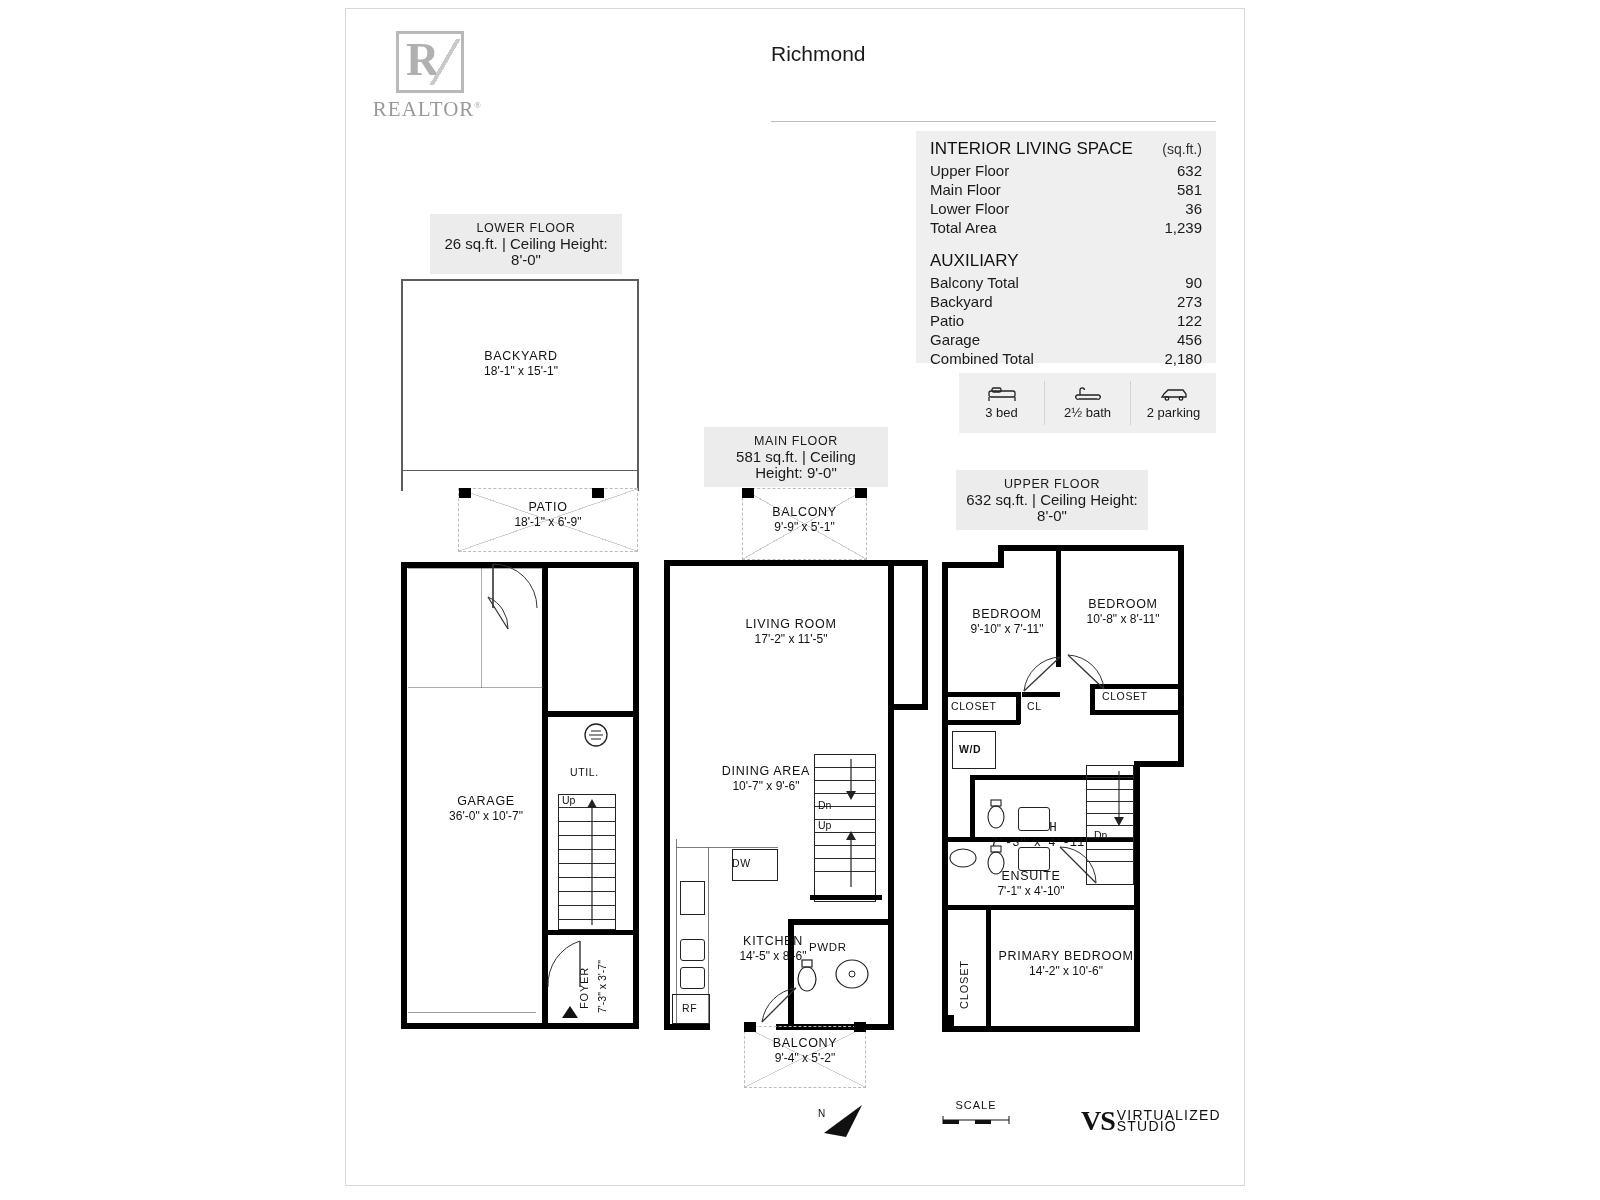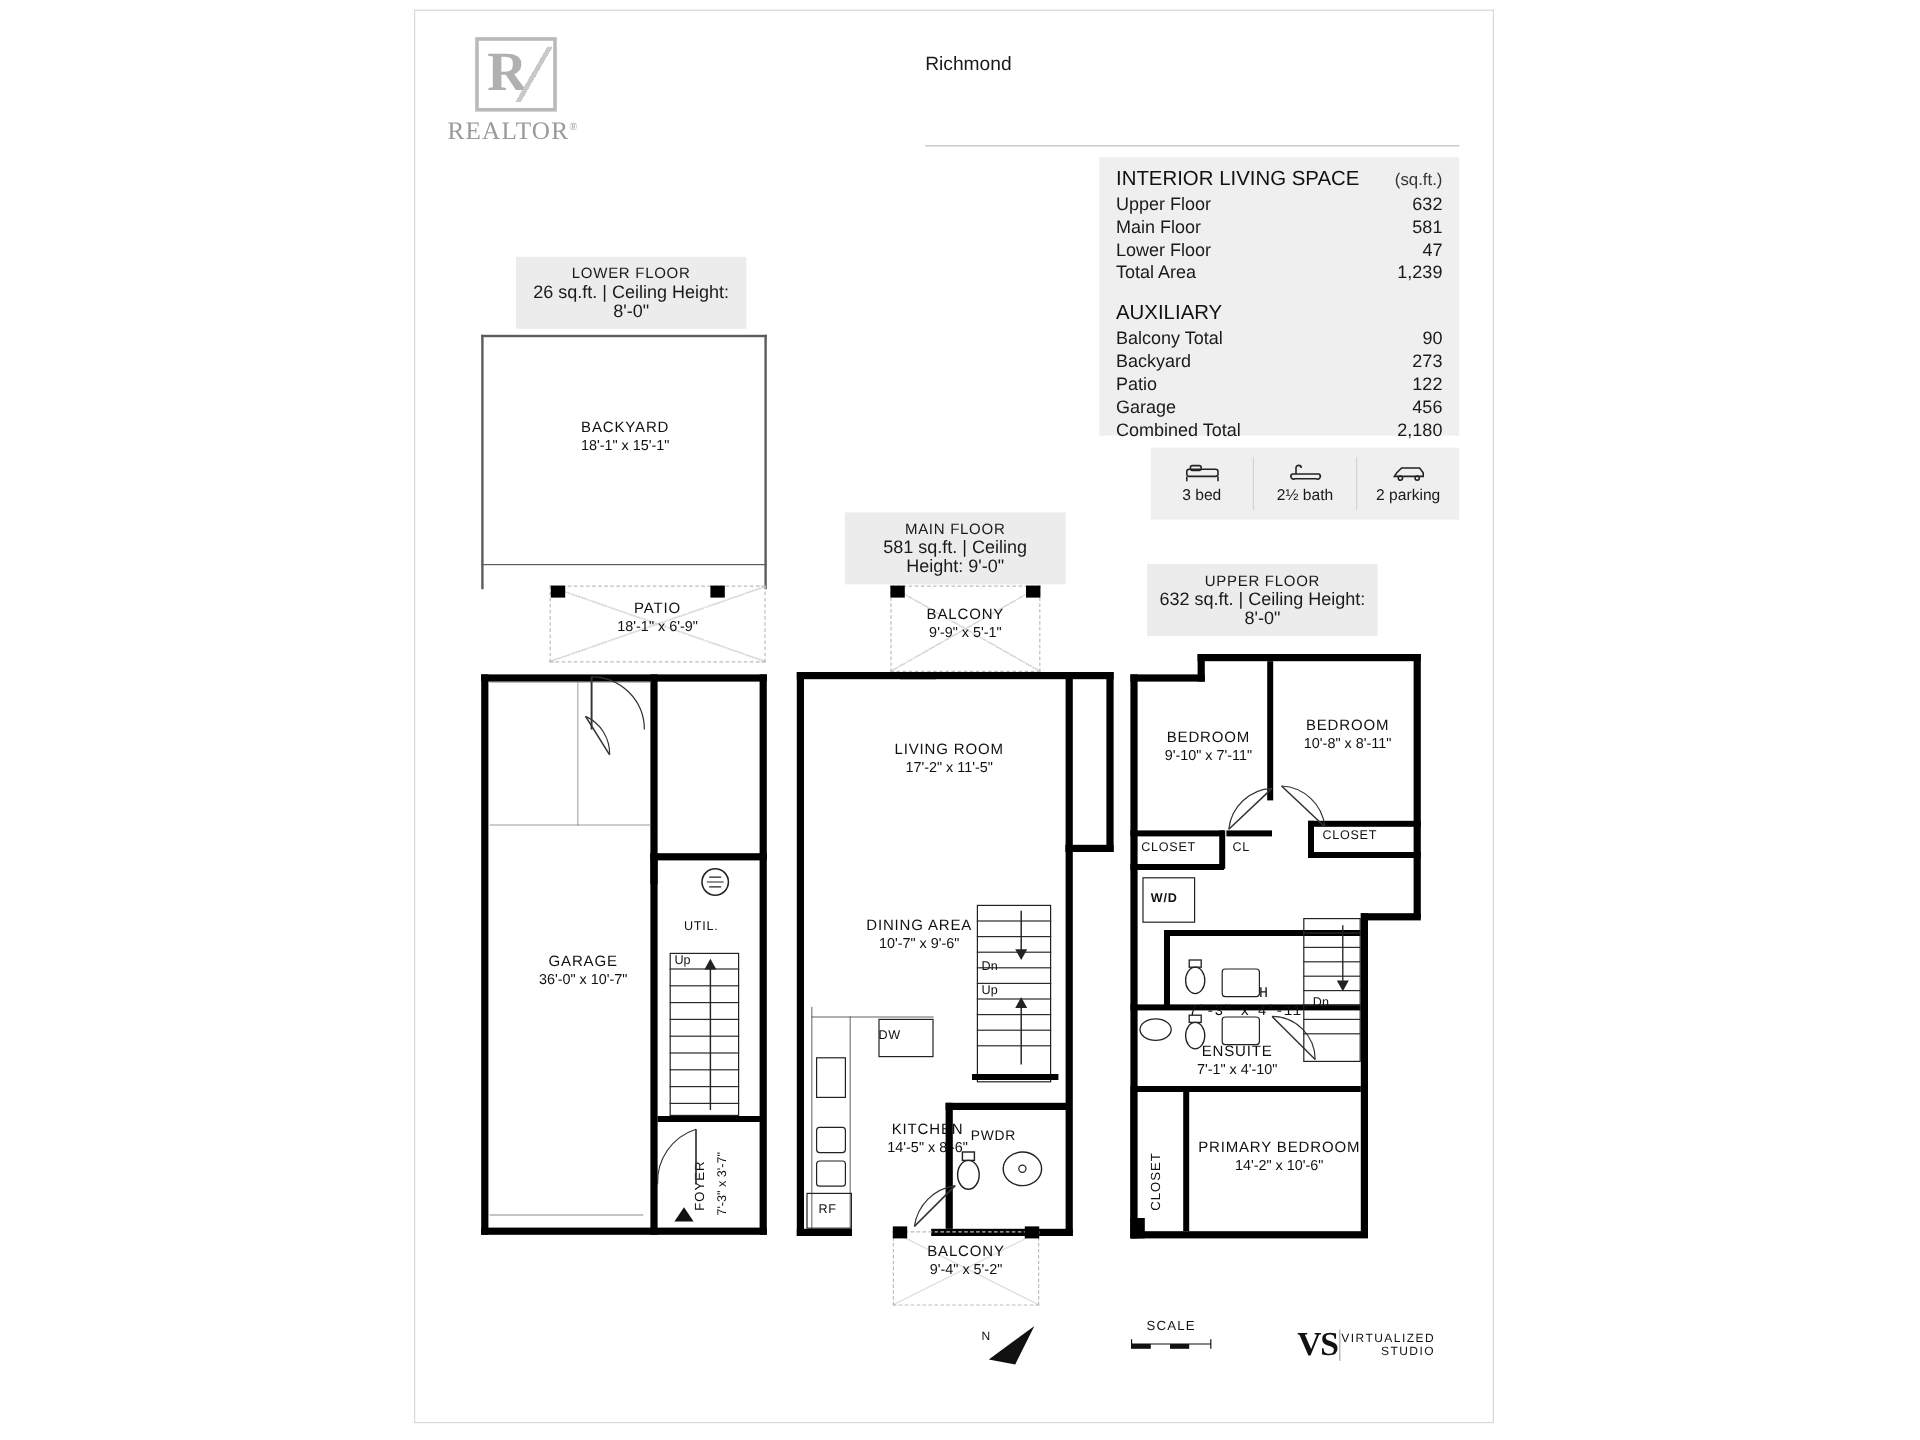--- a/index.html
+++ b/index.html
@@ -10,21 +10,21 @@
   
   .realtor-logo{position:absolute;left:24px;top:18px;width:110px;height:100px;}
   .realtor-box{position:absolute;left:26px;top:4px;width:68px;height:62px;border:3px solid #b9b9b9;box-sizing:border-box;}
   .realtor-r{position:absolute;left:36px;top:10px;font-size:46px;line-height:46px;color:#b0b0b0;font-family:"Liberation Serif",serif;font-weight:700;}
   .realtor-slash{position:absolute;left:60px;top:12px;width:30px;height:46px;background:linear-gradient(120deg,transparent 46%,#c9c9c9 46%,#c9c9c9 54%,transparent 54%);}
   .realtor-word{position:absolute;left:0px;top:70px;width:115px;text-align:center;font-size:21px;letter-spacing:1px;color:#9a9a9a;font-family:"Liberation Serif",serif;}
   .realtor-word sup{font-size:9px;}
 
   .title-wrap{position:absolute;left:425px;top:30px;width:445px;}
   .addr1{font-size:25px;color:#1a1a1a;line-height:30px;white-space:nowrap;}
-  .addr2{font-size:16px;color:#1a1a1a;line-height:30px;}
+  .addr2{font-size:21px;color:#1a1a1a;line-height:30px;}
   .title-rule{position:absolute;left:425px;top:112px;width:445px;height:1px;background:#bdbdbd;}
 
   
   .stats{position:absolute;left:570px;top:122px;width:300px;height:232px;background:#efefef;}
   .stats-inner{position:absolute;left:14px;top:8px;width:272px;}
   .st-head{font-size:17px;color:#111;margin-bottom:2px;display:flex;justify-content:space-between;align-items:baseline;}
   .st-head .unit{font-size:14px;color:#333;}
   .st-row{display:flex;justify-content:space-between;font-size:15px;line-height:19px;color:#1a1a1a;}
   .st-gap{height:14px;}
 
@@ -57,21 +57,21 @@
   .arrowlab{position:absolute;font-size:10.5px;color:#111;}
 
   
   .disclaimer{position:absolute;left:12px;top:1095px;width:300px;font-size:7.6px;line-height:11px;color:#6b6b6b;}
   .northwrap{position:absolute;left:470px;top:1090px;width:60px;height:45px;}
   .scalewrap{position:absolute;left:595px;top:1090px;width:70px;}
   .scale-t{font-size:11px;letter-spacing:1px;color:#111;text-align:center;}
   .vs-wrap{position:absolute;left:735px;top:1092px;width:130px;height:40px;display:flex;align-items:center;gap:1px;}
   .vs-mark{font-family:"Liberation Serif",serif;font-weight:700;font-size:28px;color:#111;letter-spacing:-1px;}
   .vs-rule{width:1px;height:26px;background:#aaa;}
-  .vs-txt{font-size:10px;line-height:11px;letter-spacing:1.2px;color:#111;text-align:right;}
+  .vs-txt{font-size:14px;line-height:11px;letter-spacing:1.2px;color:#111;}
 </style>
 </head>
 <body>
 
 <div id="sheet">
  <div class="page">
 
   <div class="realtor-logo">
     <div class="realtor-box"></div>
     <div class="realtor-r">R</div>
@@ -93,21 +93,21 @@
       <div class="st-row">
             <span>Upper Floor</span>
             <span>632</span>
           </div>
       <div class="st-row">
             <span>Main Floor</span>
             <span>581</span>
           </div>
       <div class="st-row">
             <span>Lower Floor</span>
-            <span>47</span>
+            <span>36</span>
           </div>
       <div class="st-row">
             <span>Total Area</span>
             <span>1,239</span>
           </div>
       <div class="st-gap"></div>
       <div class="st-head">
         <span>AUXILIARY</span>
             <span></span>
       </div>

